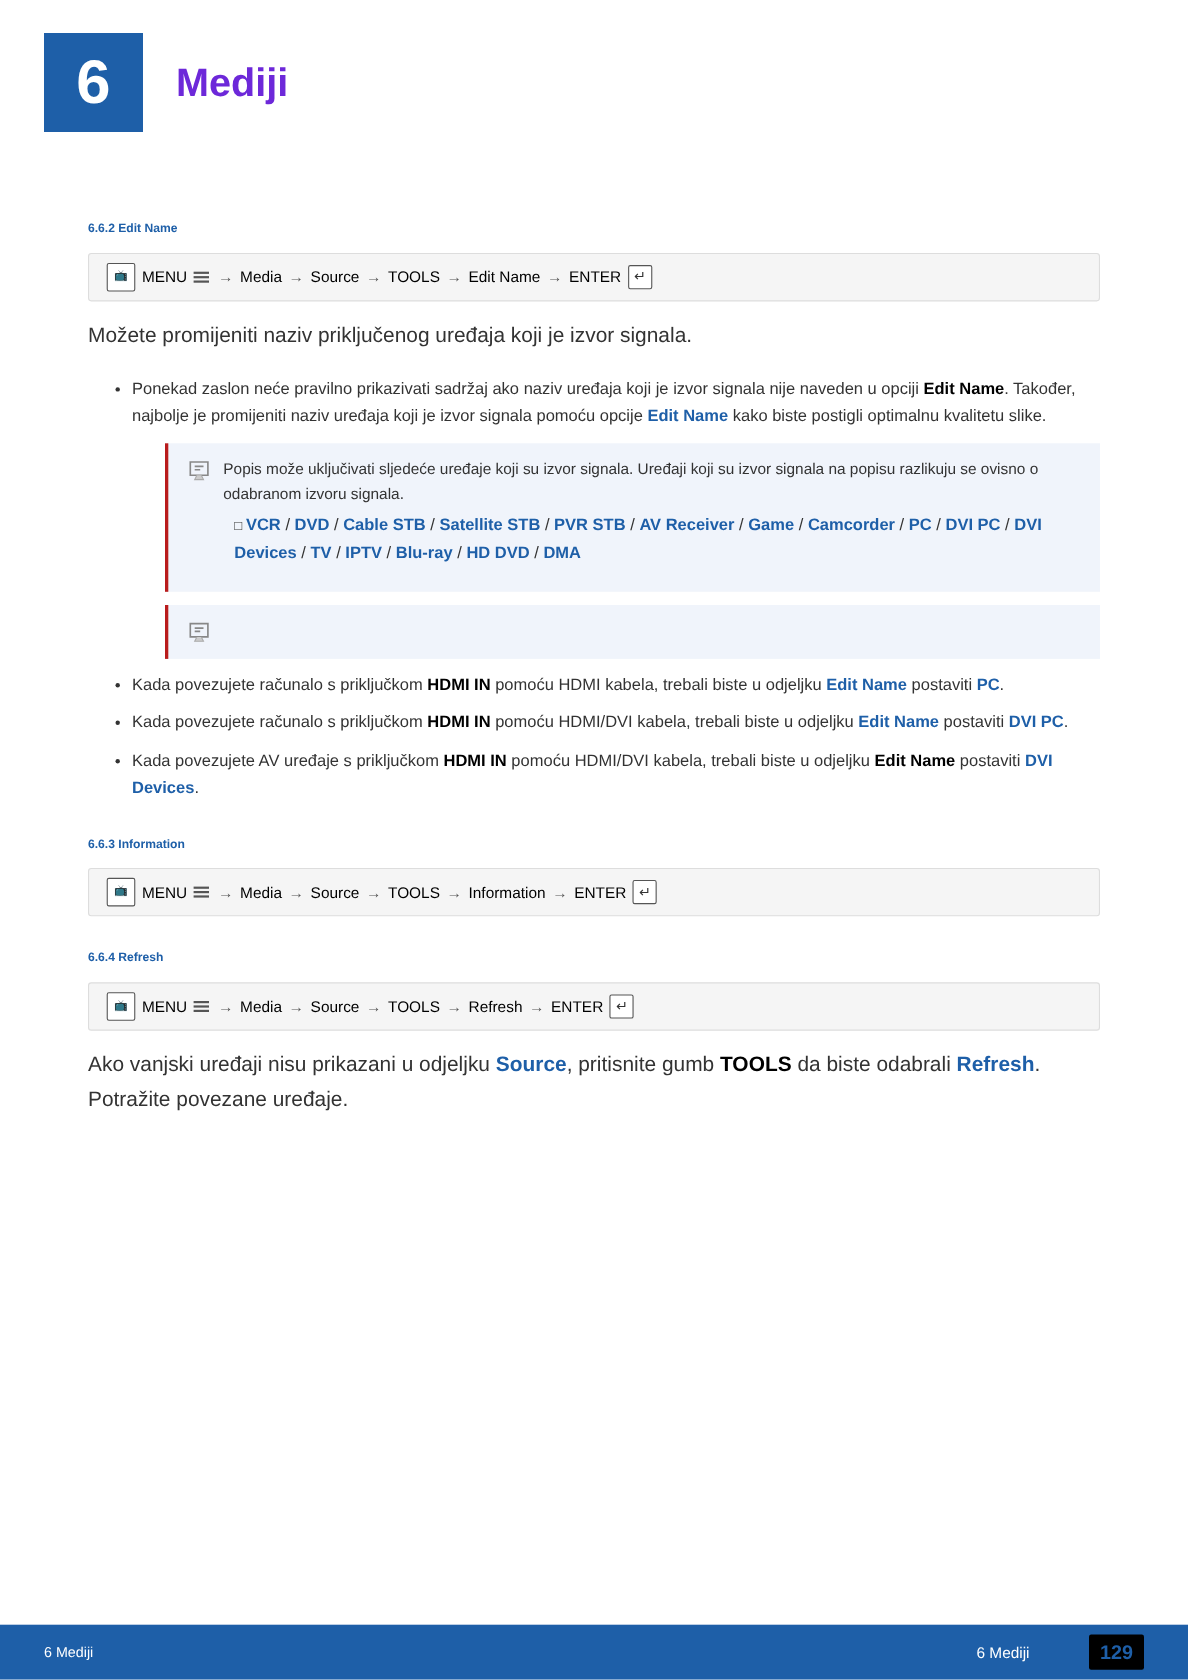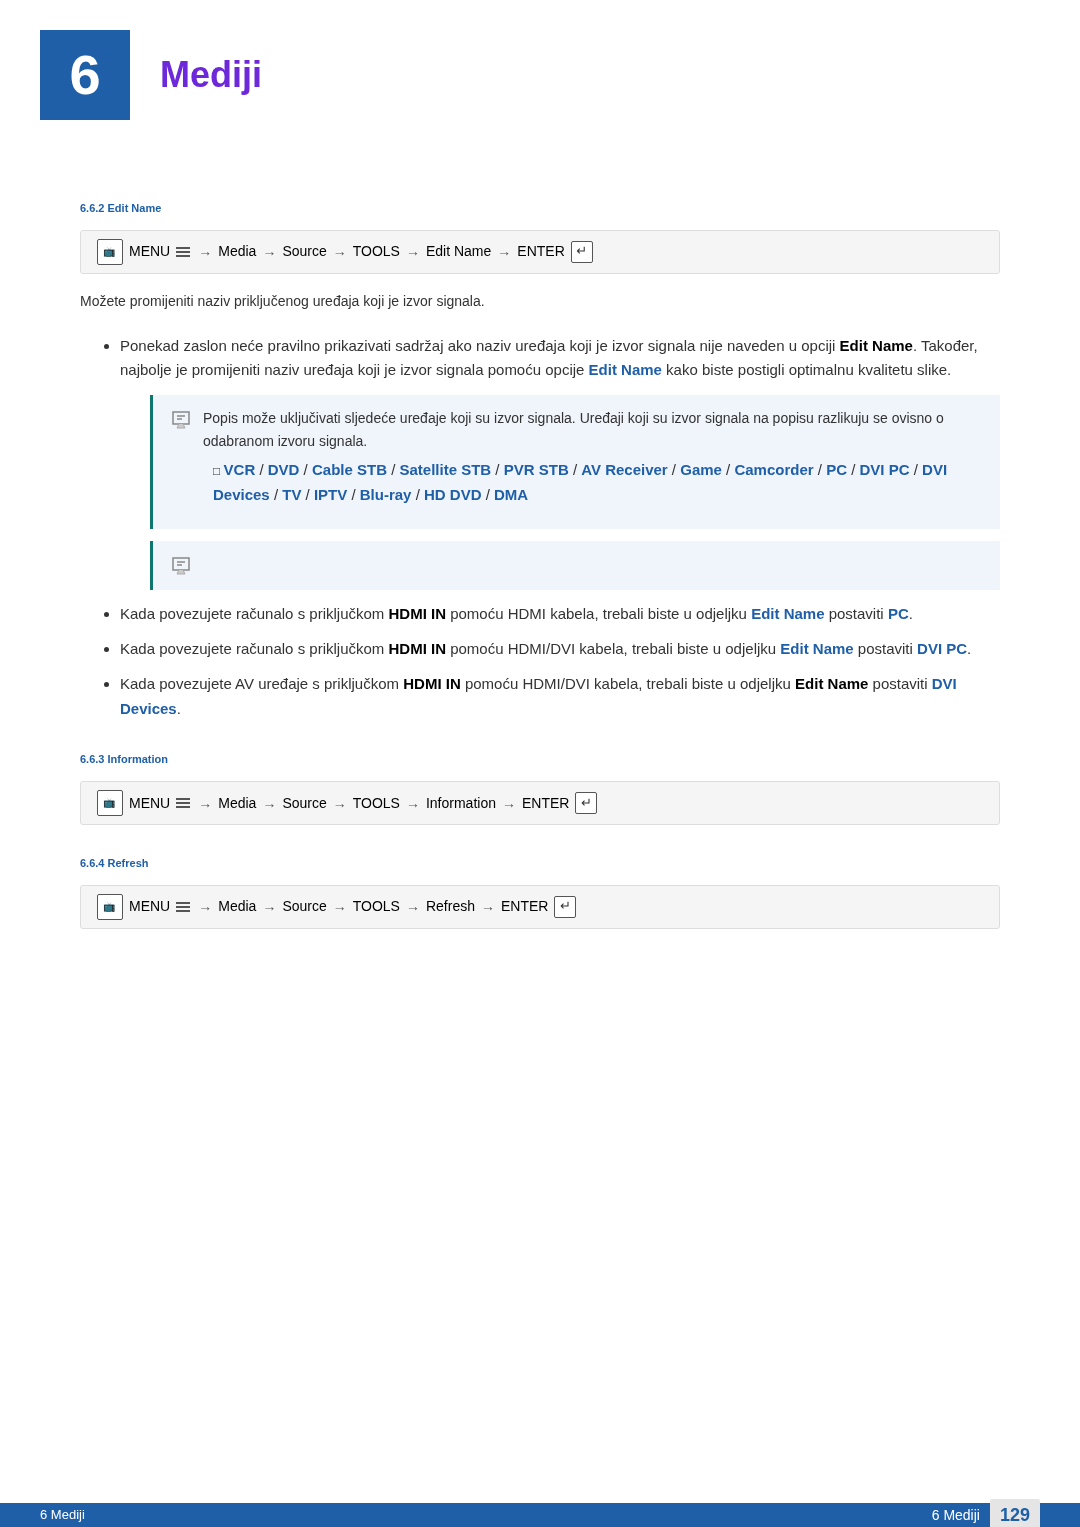--- a/index.html
+++ b/index.html
@@ -150,42 +150,42 @@
       justify-content: center;
       font-size: 13px;
       margin-left: 4px;
       border-radius: 2px;
       background: #fff;
     }
 
     
     .body-text {
       margin-bottom: 14px;
-      font-size: 14px;
+      font-size: 19px;
       line-height: 1.65;
     }
 
     
     .bullet-list {
       list-style: disc;
       padding-left: 40px;
       margin-bottom: 14px;
       margin-top: 21px;
     }
 
     .bullet-list li {
       margin-bottom: 10px;
       font-size: 15px;
       line-height: 1.65;
     }
 
     
     .note-box {
       background: #f0f4fb;
-      border-left: 3px solid #0f766e;
+      border-left: 3px solid #b91c1c;
       padding: 12px 16px;
       margin: 12px 0 12px 30px;
       display: flex;
       align-items: flex-start;
       gap: 10px;
     }
 
     .note-icon {
       width: 24px;
       height: 24px;
@@ -222,34 +222,35 @@
       color: #000;
     }
 
     
     .footer {
       position: absolute;
       bottom: 0;
       left: 0;
       right: 0;
       background: #1e5fa8;
-      height: 24px;
+      height: 50px;
       display: flex;
       align-items: center;
       justify-content: flex-end;
       padding-right: 40px;
+      gap: 44px;
     }
 
     .footer-text {
       color: #fff;
       font-size: 14px;
     }
 
     .footer-page {
-      background: #e5e5e5;
+      background: #000000;
       color: #1e5fa8;
       font-weight: bold;
       font-size: 18px;
       padding: 2px 10px;
       margin-left: 10px;
       border-radius: 2px;
     }
 
     .footer-left {
       position: absolute;
@@ -382,20 +383,24 @@
     <span class="nav-bold">Source</span>
     <span class="nav-arrow">→</span>
     <span class="nav-bold">TOOLS</span>
     <span class="nav-arrow">→</span>
     <span class="nav-bold">Refresh</span>
     <span class="nav-arrow">→</span>
     <span class="nav-bold">ENTER</span>
     <div class="enter-icon">↵</div>
   </div>
 
+  <p class="body-text">
+    Ako vanjski uređaji nisu prikazani u odjeljku <span class="blue-bold">Source</span>, pritisnite gumb <span class="bold-text">TOOLS</span> da biste odabrali <span class="blue-bold">Refresh</span>.<br>
+    Potražite povezane uređaje.
+  </p>
 
 </div>
 
 <div class="footer">
   <span class="footer-left">6 Mediji</span>
   <span class="footer-text">6 Mediji</span>
   <span class="footer-page">129</span>
 </div>
 
 </body></html>

